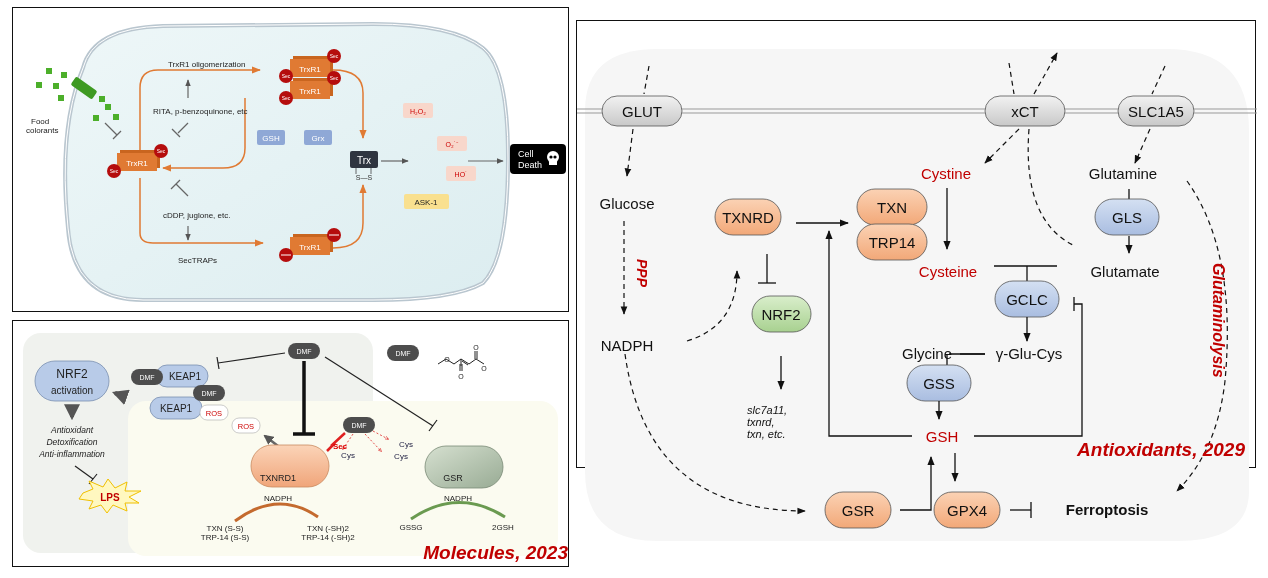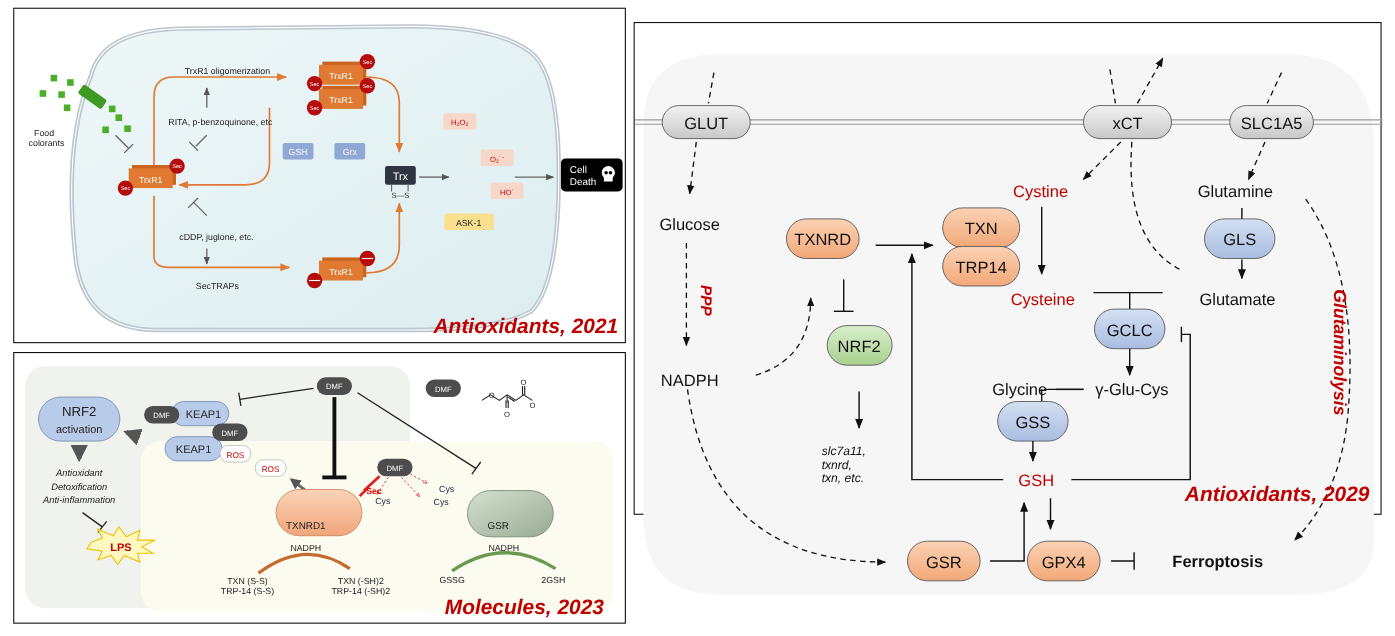--- a/index.html
+++ b/index.html
@@ -132,21 +132,20 @@
       <text x="505" y="149" font-size="9" fill="#fff" class="t">Cell</text>
       <text x="505" y="160" font-size="9" fill="#fff" class="t">Death</text>
       <g>
           <circle cx="540" cy="149" r="6" fill="#fff"></circle>
           <rect x="536" y="152" width="8" height="5" fill="#fff"></rect>
           <circle cx="538" cy="149" r="1.6" fill="#000"></circle>
           <circle cx="542" cy="149" r="1.6" fill="#000"></circle>
         </g>
     </g>
   </svg>
-  <div class="caption" style="right:6px;bottom:2px;">Antioxidants, 2021</div>
 </div>
 
 <div class="panel" id="p2">
   <svg width="557" height="247" viewBox="0 0 557 247">
     <defs>
       <marker id="darr" viewBox="0 0 10 10" refX="8" refY="5" markerWidth="4" markerHeight="4" orient="auto">
           <path d="M0,0 L10,5 L0,10 z" fill="#555"></path>
         </marker>
       <marker id="rarr" viewBox="0 0 10 10" refX="8" refY="5" markerWidth="5" markerHeight="5" orient="auto">
           <path d="M0,1 L10,5 L0,9" fill="none" stroke="#d22" stroke-width="1.5"></path>
@@ -241,21 +240,21 @@
     <text x="212" y="210" font-size="8" fill="#222" text-anchor="middle" class="t">TXN (S-S)</text>
     <text x="212" y="219" font-size="8" fill="#222" text-anchor="middle" class="t">TRP-14 (S-S)</text>
     <text x="315" y="210" font-size="8" fill="#222" text-anchor="middle" class="t">TXN (-SH)2</text>
     <text x="315" y="219" font-size="8" fill="#222" text-anchor="middle" class="t">TRP-14 (-SH)2</text>
 
     <path d="M398,198 Q445,166 492,196" stroke="#6a9a50" stroke-width="3" fill="none"></path>
     <text x="445" y="180" font-size="8" fill="#222" text-anchor="middle" class="t">NADPH</text>
     <text x="398" y="209" font-size="8" fill="#222" text-anchor="middle" class="t">GSSG</text>
     <text x="490" y="209" font-size="8" fill="#222" text-anchor="middle" class="t">2GSH</text>
   </svg>
-  <div class="caption" style="right:19px;bottom:2px;">Molecules, 2023</div>
+  <div class="caption" style="right:0;bottom:2px;">Molecules, 2023</div>
 </div>
 
 <div class="panel" id="p3">
   <svg width="680" height="560" viewBox="0 0 680 560">
     <defs>
       <marker id="karr" viewBox="0 0 10 10" refX="9" refY="5" markerWidth="7" markerHeight="7" orient="auto">
           <path d="M0,1 L10,5 L0,9 z" fill="#111"></path>
         </marker>
       <linearGradient id="og" x1="0" y1="0" x2="0" y2="1">
           <stop offset="0" stop-color="#fbd2b4"></stop>

